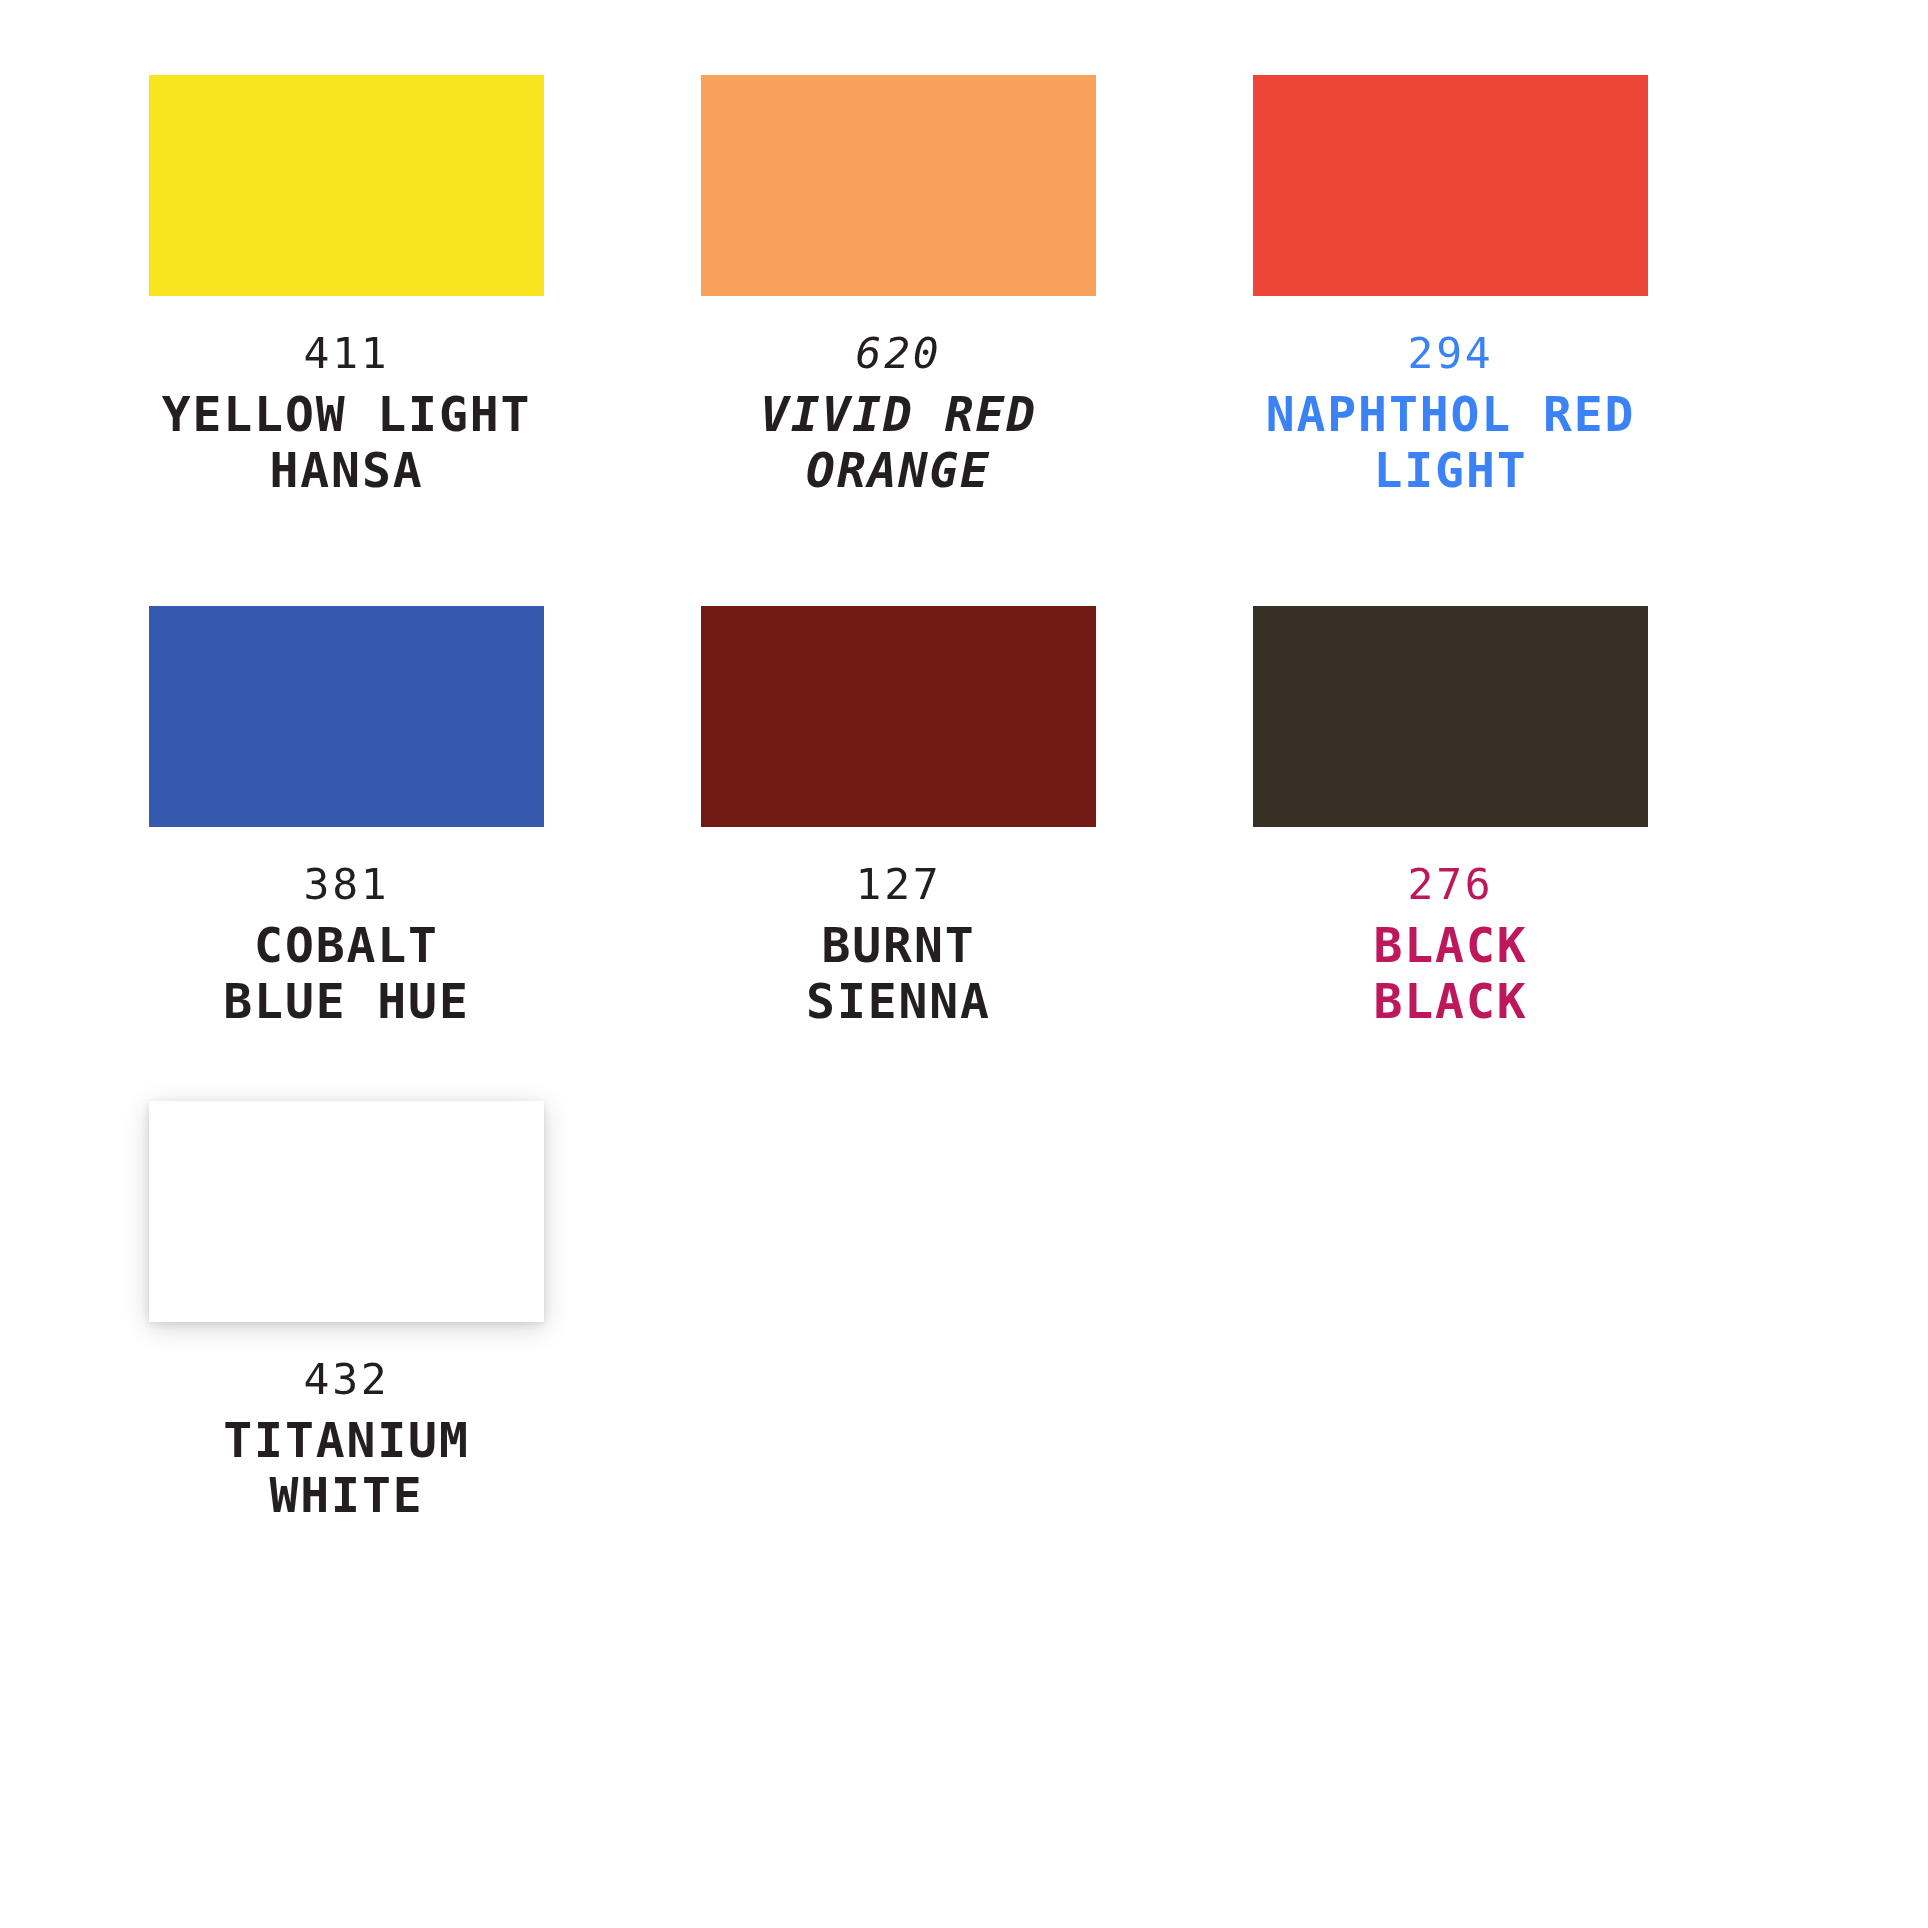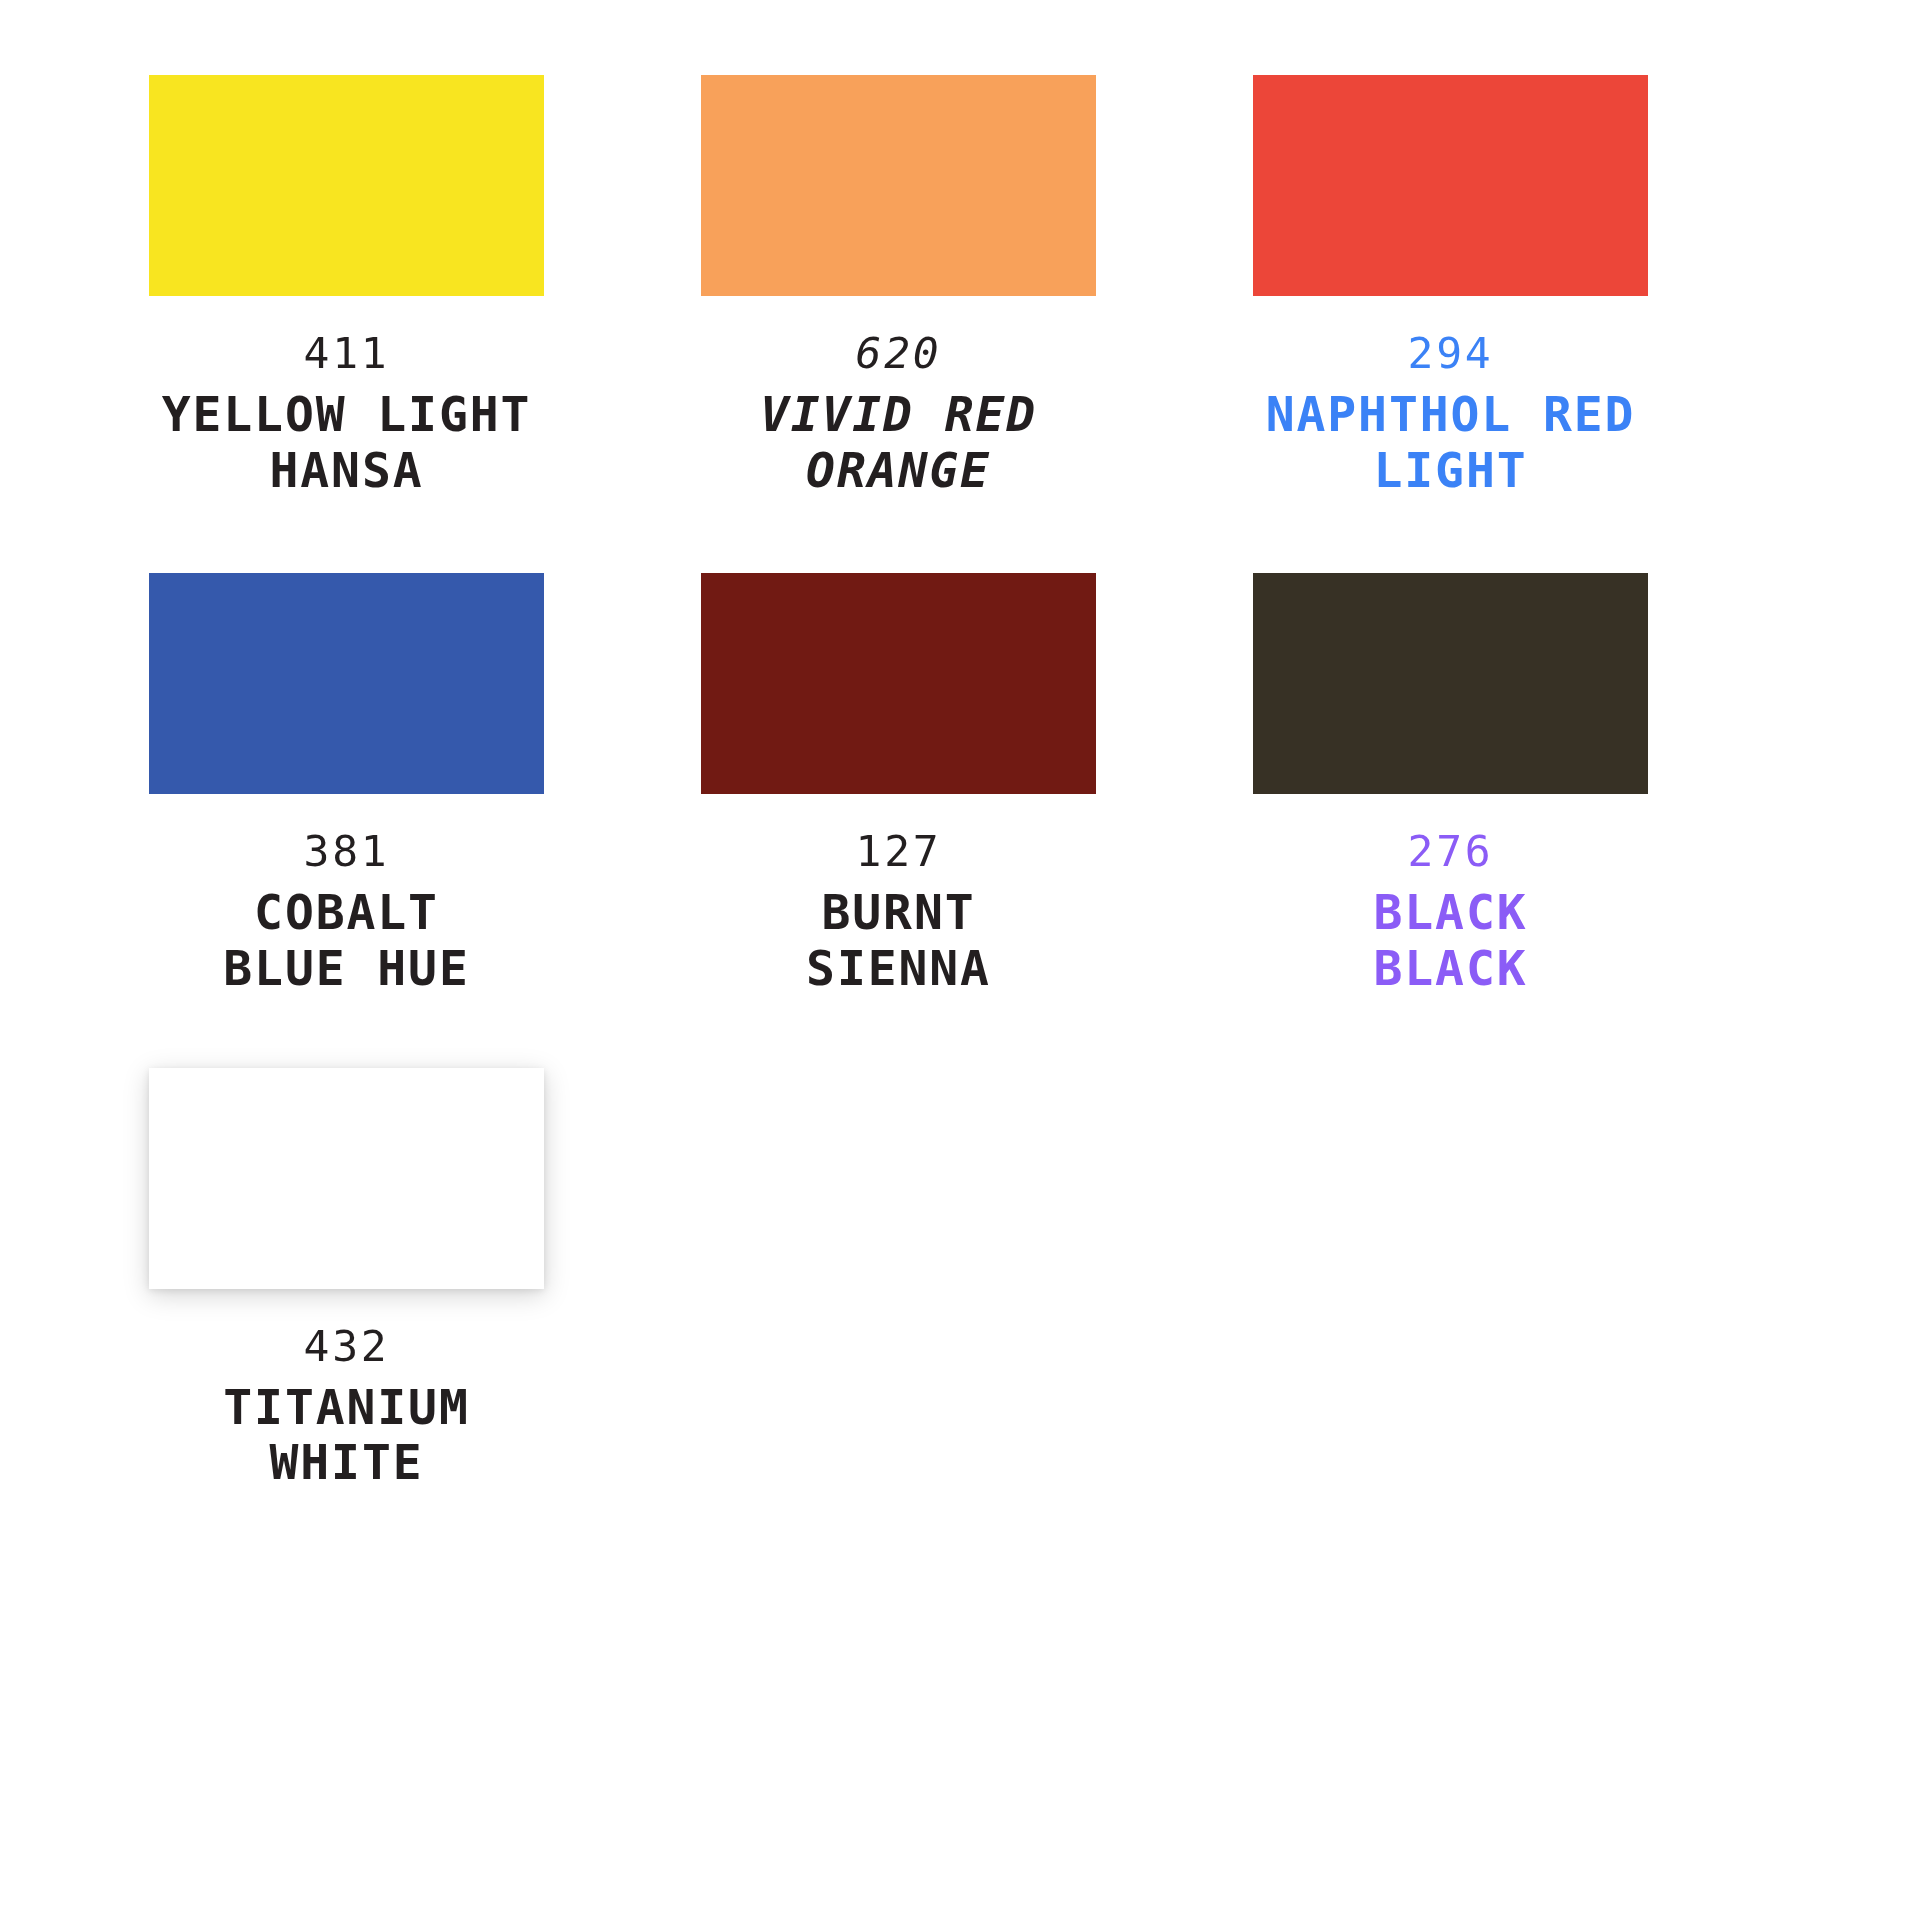--- a/index.html
+++ b/index.html
@@ -26,21 +26,21 @@
     flex-direction: column;
   }
 
   .swatch-row {
     display: flex;
     flex-direction: row;
     
     width: 1657px;
   }
 
-  .row-1 { margin-bottom: 76px; }
+  .row-1 { margin-bottom: 109px; }
   .row-2 { margin-bottom: 72px; }
 
   .swatch-cell {
     width: 552px;
     display: flex;
     flex-direction: column;
     align-items: center;
     box-sizing: border-box;
   }
 
@@ -139,21 +139,21 @@
       <div class="swatch-chip" style="background-color: rgb(113, 26, 19);"></div>
       <div class="swatch-caption" style="color: rgb(35, 31, 32);">
         <div class="caption-code">127</div>
         <div class="caption-name-line">BURNT</div>
         <div class="caption-name-line">SIENNA</div>
       </div>
     </div>
 
     <div class="swatch-cell">
       <div class="swatch-chip" style="background-color: rgb(55, 49, 37);"></div>
-      <div class="swatch-caption" style="color: #8b5cf6;">
+      <div class="swatch-caption" style="color: #be185d;">
         <div class="caption-code">276</div>
         <div class="caption-name-line">BLACK</div>
         <div class="caption-name-line">BLACK</div>
       </div>
     </div>
 
   </div>
 
   <div class="swatch-row row-3">
 

